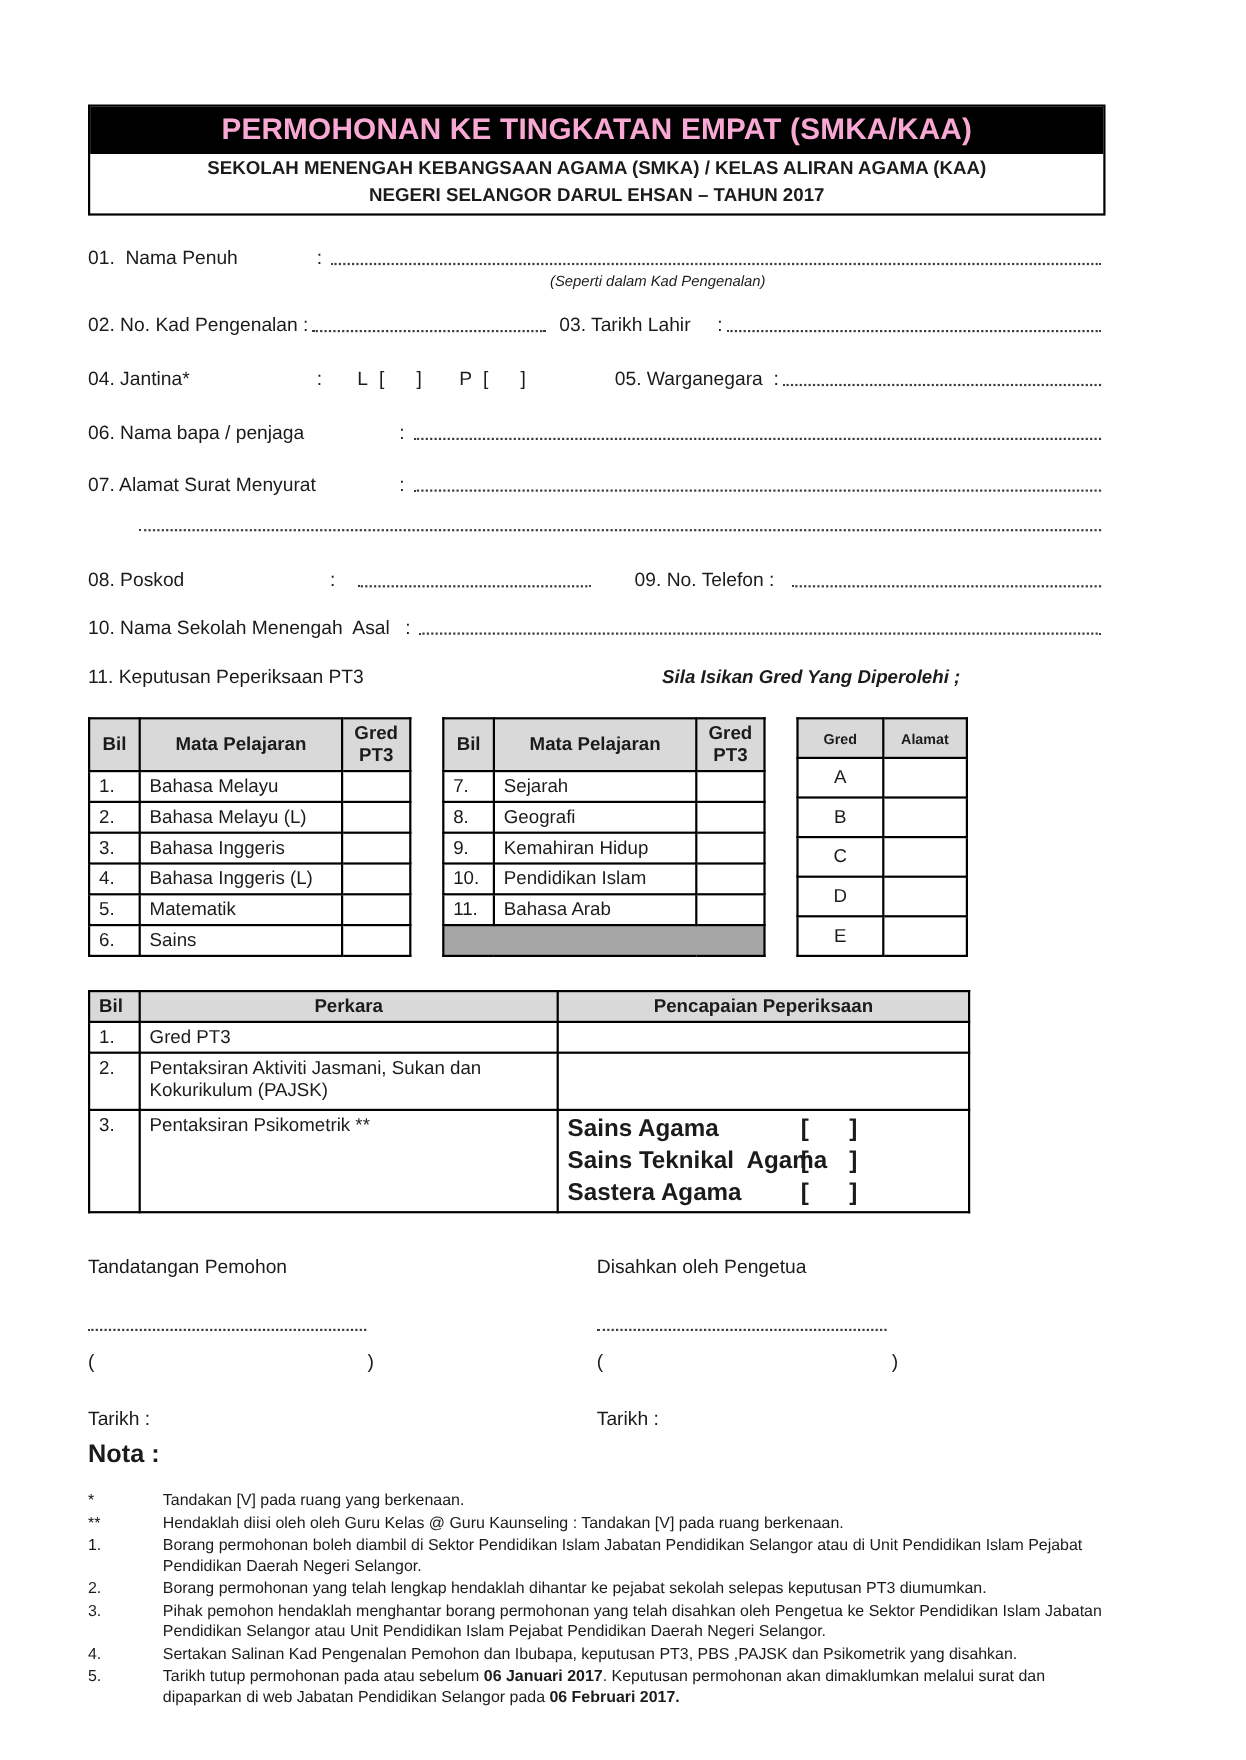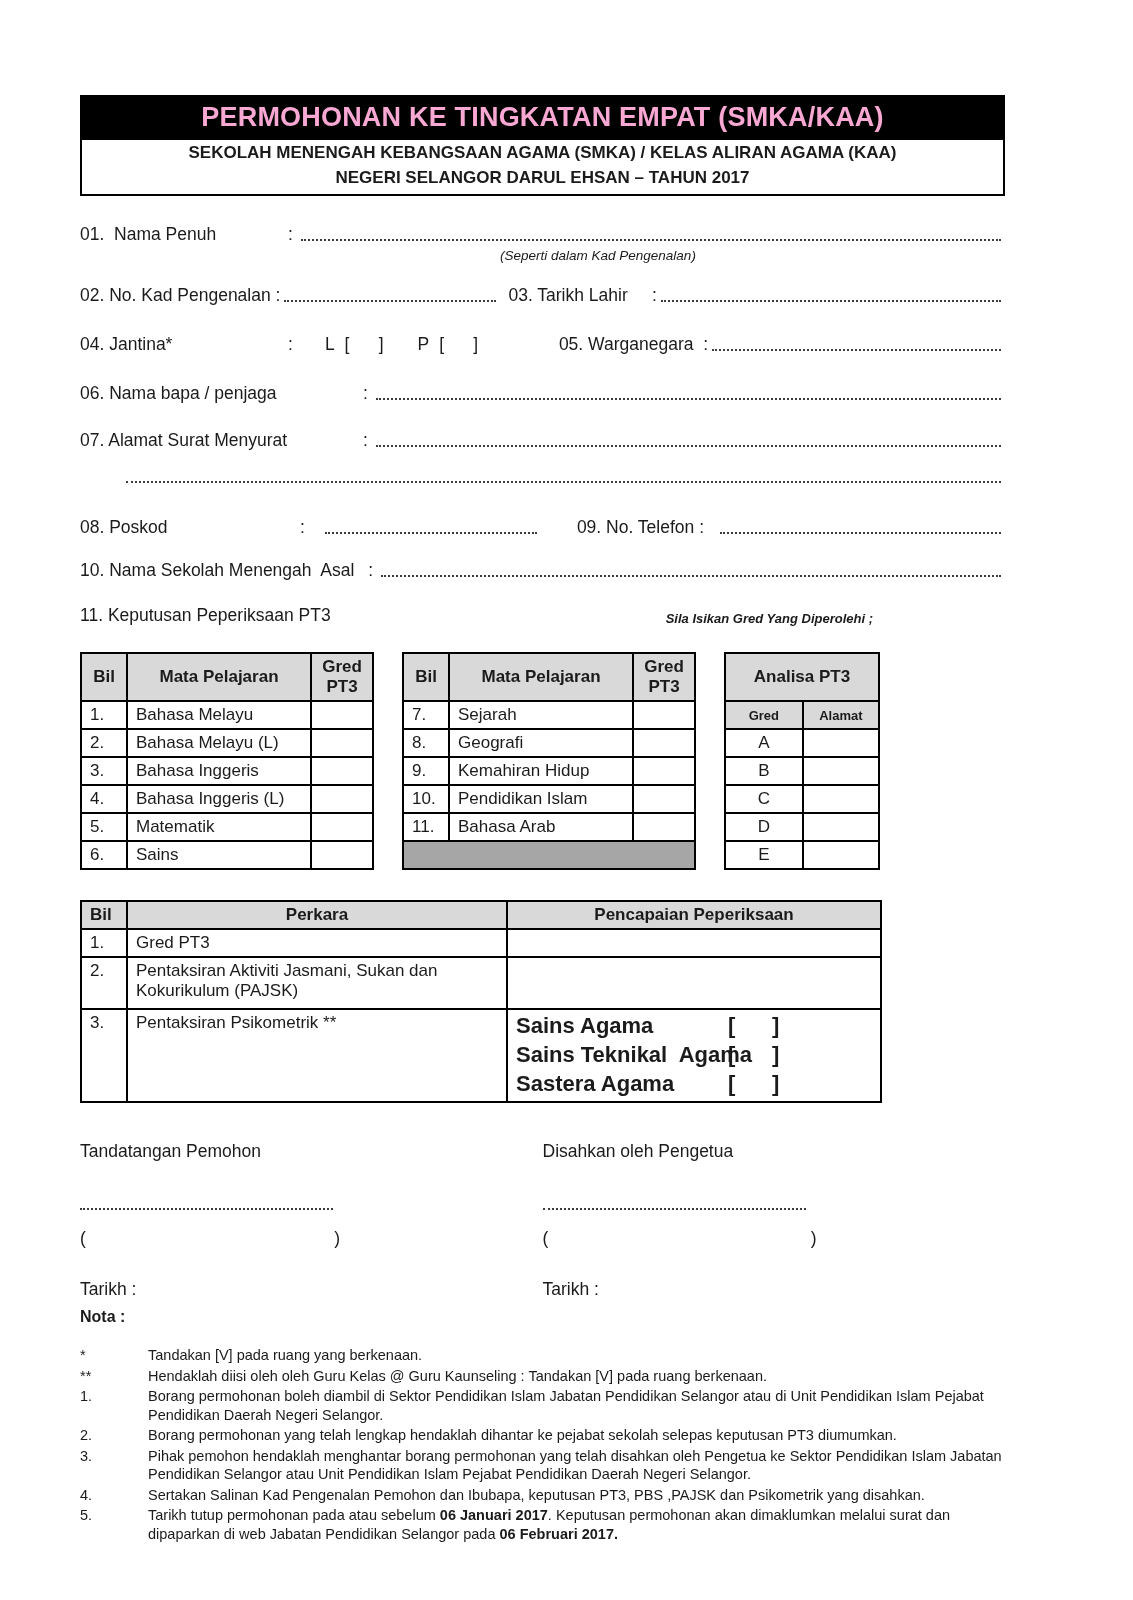--- a/index.html
+++ b/index.html
@@ -22,21 +22,21 @@
   .lbl { white-space:pre; }
   .colon { margin:0 4px 0 0; }
   .w210 { width:208px; flex-shrink:0; }
   .w285 { width:283px; flex-shrink:0; }
   .dots { flex:1 1 auto; height:2px; border-bottom:2px dotted #3c3c3c; margin:0 4px 4px 4px; min-width:24px; }
   .dots.fixed215 { flex:0 0 auto; width:212px; }
   .hint { font-style:italic; font-size:13.5px; margin:3px 0 0 420px; }
   .bracket { white-space:pre; margin-left:10px; }
   .jantina-group { display:flex; align-items:flex-end; width:262px; flex-shrink:0; }
   .jantina-group .plabel { margin-left:34px; }
-  .pt3-note { font-style:italic; font-weight:bold; font-size:13px; margin-right:132px; }
+  .pt3-note { font-style:italic; font-weight:bold; font-size:17px; margin-right:132px; }
 
   
   .tables-row { display:flex; gap:28px; margin-top:26px; }
   table { border-collapse:collapse; font-size:17px; }
   th, td { border:2px solid #000; }
   th { background:#d9d9d9; font-weight:bold; text-align:center; vertical-align:middle; height:48px; padding:2px 4px; }
   td { height:28px; padding:1px 8px; vertical-align:middle; }
   .col-bil { width:46px; }
   .col-subj { width:184px; }
   .col-gred { width:62px; }
@@ -62,21 +62,21 @@
   .sig-section { display:flex; margin-top:38px; font-size:17.5px; }
   .sig-col { width:538px; }
   .sig-title { }
   .sig-dotline { height:2px; border-bottom:2px dotted #3c3c3c; margin-top:46px; }
   .sig-dotline.w255 { width:253px; }
   .sig-dotline.w265 { width:263px; }
   .paren-row { display:flex; justify-content:space-between; margin-top:18px; }
   .paren-row.w262 { width:260px; }
   .paren-row.w275 { width:274px; }
   .sig-date { margin-top:30px; }
-  .nota { font-weight:bold; font-size:16px; margin-top:8px; }
+  .nota { font-weight:bold; font-size:23px; margin-top:8px; }
 
   
   .notes { margin-top:20px; font-size:14.5px; line-height:1.28; }
   .note { display:flex; margin-bottom:2px; }
   .note .marker { width:68px; flex-shrink:0; }
   .note .text { flex:1; }
   .note b { font-weight:bold; }
 </style>
 </head>
 <body>
@@ -225,23 +225,20 @@
             <td></td>
           </tr>
       <tr>
             <td colspan="3" class="grayfill"></td>
           </tr>
     </tbody>
       </table>
 
     <table class="analisa">
       <tbody>
-          <tr>
-        <th colspan="2" class="title">Analisa PT3</th>
-      </tr>
       <tr class="subhead">
         <td class="col-g">Gred</td>
         <td class="col-j">Alamat</td>
       </tr>
       <tr>
             <td>A</td>
             <td></td>
           </tr>
       <tr>
             <td>B</td>

